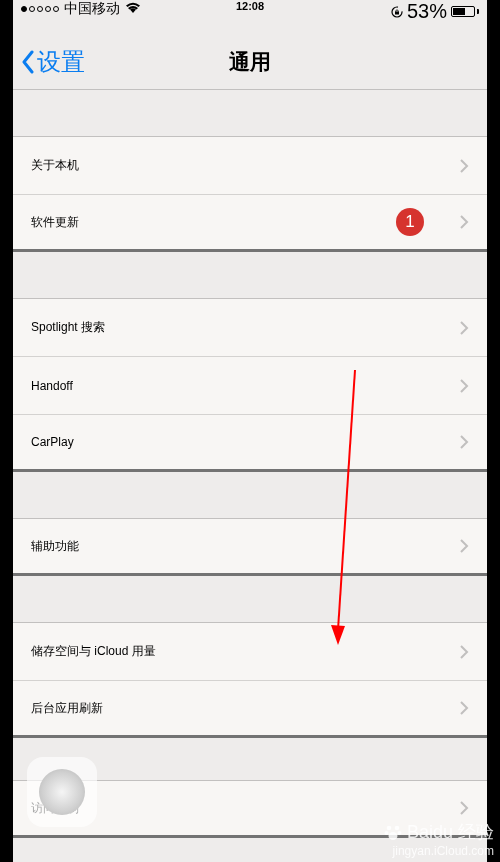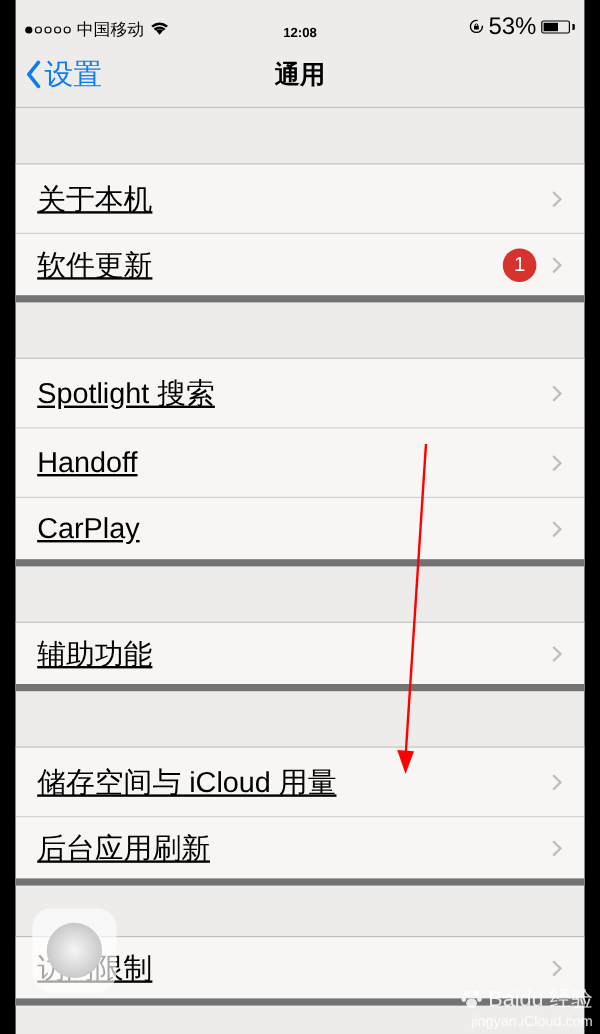--- a/index.html
+++ b/index.html
@@ -1,18 +1,18 @@
 <!DOCTYPE html>
 <html><head>
   <meta charset="utf-8">
   <style>
     * { margin: 0; padding: 0; box-sizing: border-box; font-family: -apple-system, "Helvetica Neue", Arial, sans-serif; }
     body { width: 500px; height: 862px; background: #000; position: relative; overflow: hidden; }
     .phone-frame { position: absolute; left: 13px; top: 0; width: 474px; height: 862px; background: #eeeceb; overflow: hidden; }
-    .status-bar { height: 34px; display: flex; align-items: flex-end; padding: 0 8px; font-size: 14px; color: #000; }
+    .status-bar { height: 34px; display: flex; align-items: flex-start; padding: 0 8px; font-size: 14px; color: #000; }
     .status-left { display: flex; align-items: center; gap: 5px; flex: 1; }
     .signal-dots { display: flex; gap: 2px; }
     .signal-dots span { width: 6px; height: 6px; border-radius: 50%; border: 1px solid #000; display: inline-block; }
     .signal-dots span.filled { background: #000; }
     .carrier { font-size: 14px; }
     .wifi-icon svg { width: 16px; height: 12px; }
     .status-time { flex: 0 0 auto; font-weight: 700; font-size: 11px; }
     .status-right { flex: 1; display: flex; justify-content: flex-end; align-items: center; gap: 4px; font-size: 20px; }
     .lock-icon svg { width: 12px; height: 12px; }
     .battery { display: flex; align-items: center; gap: 2px; }
@@ -23,22 +23,22 @@
     .nav-bar { height: 56px; display: flex; align-items: center; position: relative; border-bottom: 1px solid #c2c0bf; padding: 0 8px; }
     .back-btn { display: flex; align-items: center; color: #0a7df0; font-size: 24px; gap: 2px; }
     .back-btn svg { width: 14px; height: 24px; }
     .nav-title { position: absolute; left: 50%; transform: translateX(-50%); font-size: 21px; font-weight: 600; color: #000; }
 
     .content { background: #eeeceb; }
     .group-gap { height: 46px; }
     .group-gap.small { height: 42px; }
     .cell { height: 58px; background: #f8f6f4; border-top: 1px solid #d4d2d0; display: flex; align-items: center; padding: 0 18px; position: relative; }
     .group .cell:first-child { border-top: 1px solid #c2c0bf; }
-    .group .cell:last-child { border-bottom: 6px solid #737373; }
-    .cell-label { font-size: 24px; color: #000; flex: 1; text-decoration: underline; }
+    .group .cell:last-child { border-bottom: 3px solid #737373; gap: 23px; }
+    .cell-label { font-size: 12px; color: #000; flex: 1; }
     .cell-badge { width: 28px; height: 28px; border-radius: 50%; background: #d6332e; color: #fff; display: flex; align-items: center; justify-content: center; font-size: 17px; margin-right: 12px; }
     .chevron { color: #c1bfbe; }
     .chevron svg { width: 10px; height: 16px; display: block; }
 
     .assistive-touch { position: absolute; left: 14px; bottom: 35px; width: 70px; height: 70px; background: rgba(255,255,255,0.65); border-radius: 16px; display: flex; align-items: center; justify-content: center; }
     .assistive-inner { width: 46px; height: 46px; border-radius: 50%; background: radial-gradient(circle, #f5f5f5 0%, #d0d0d0 60%, #b0b0b0 100%); }
 
     .annotation-arrow { position: absolute; pointer-events: none; }
     .watermark { position: absolute; right: 6px; bottom: 4px; color: rgba(255,255,255,0.85); font-size: 12px; text-align: right; line-height: 1.2; }
     .watermark .brand { font-size: 18px; font-weight: 300; display: flex; align-items: center; justify-content: flex-start; gap: 4px; }

